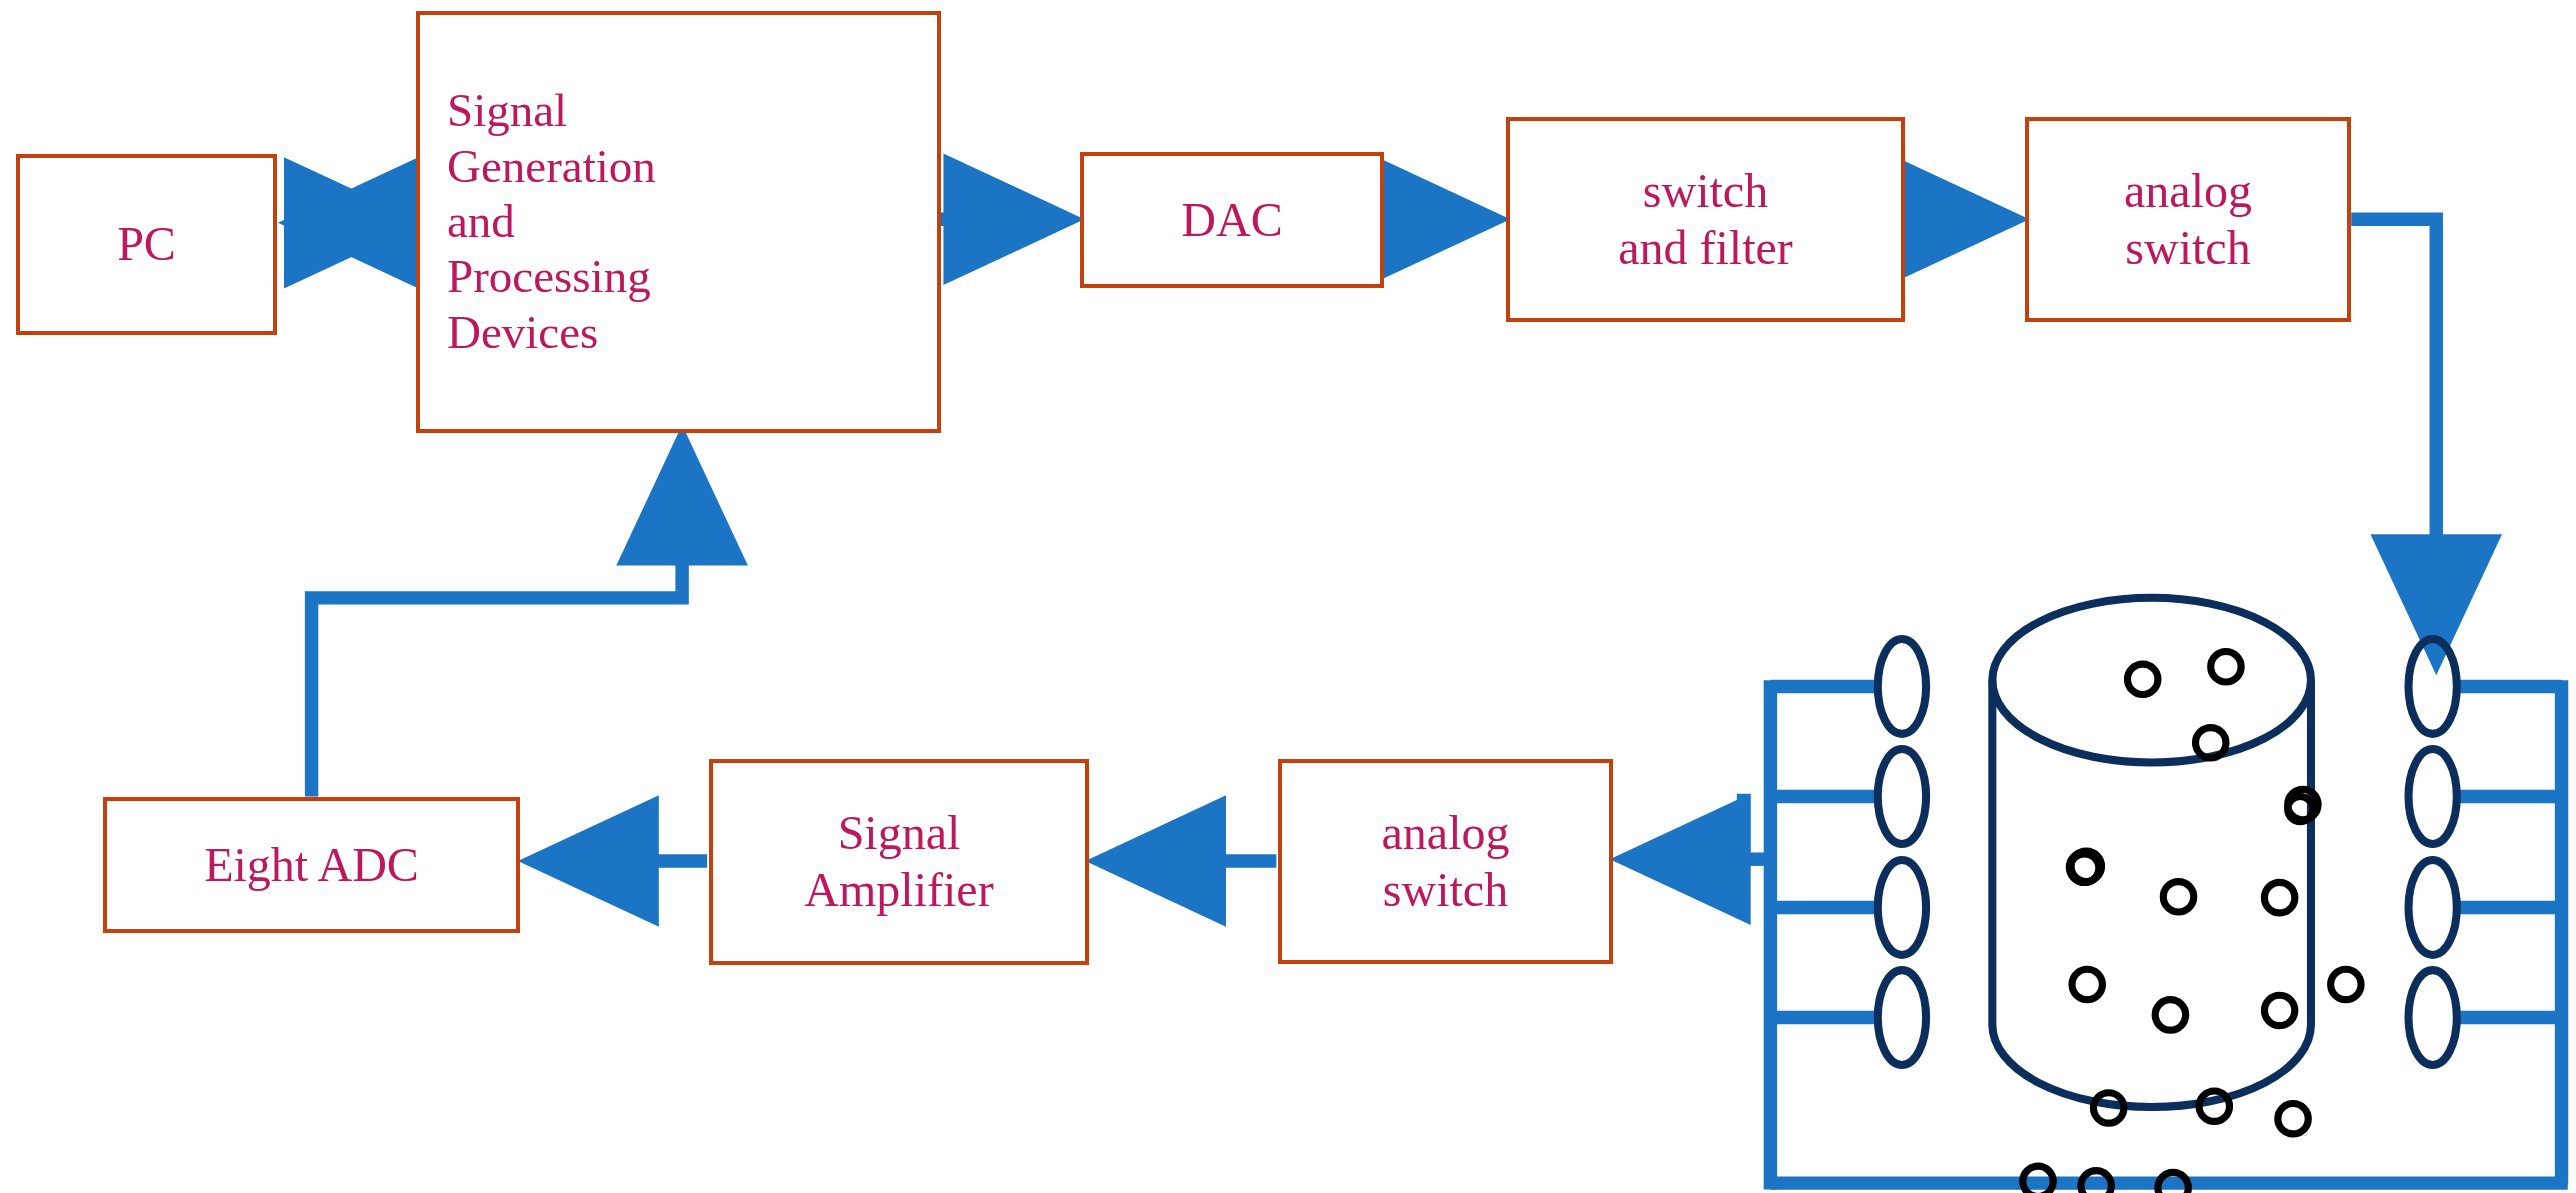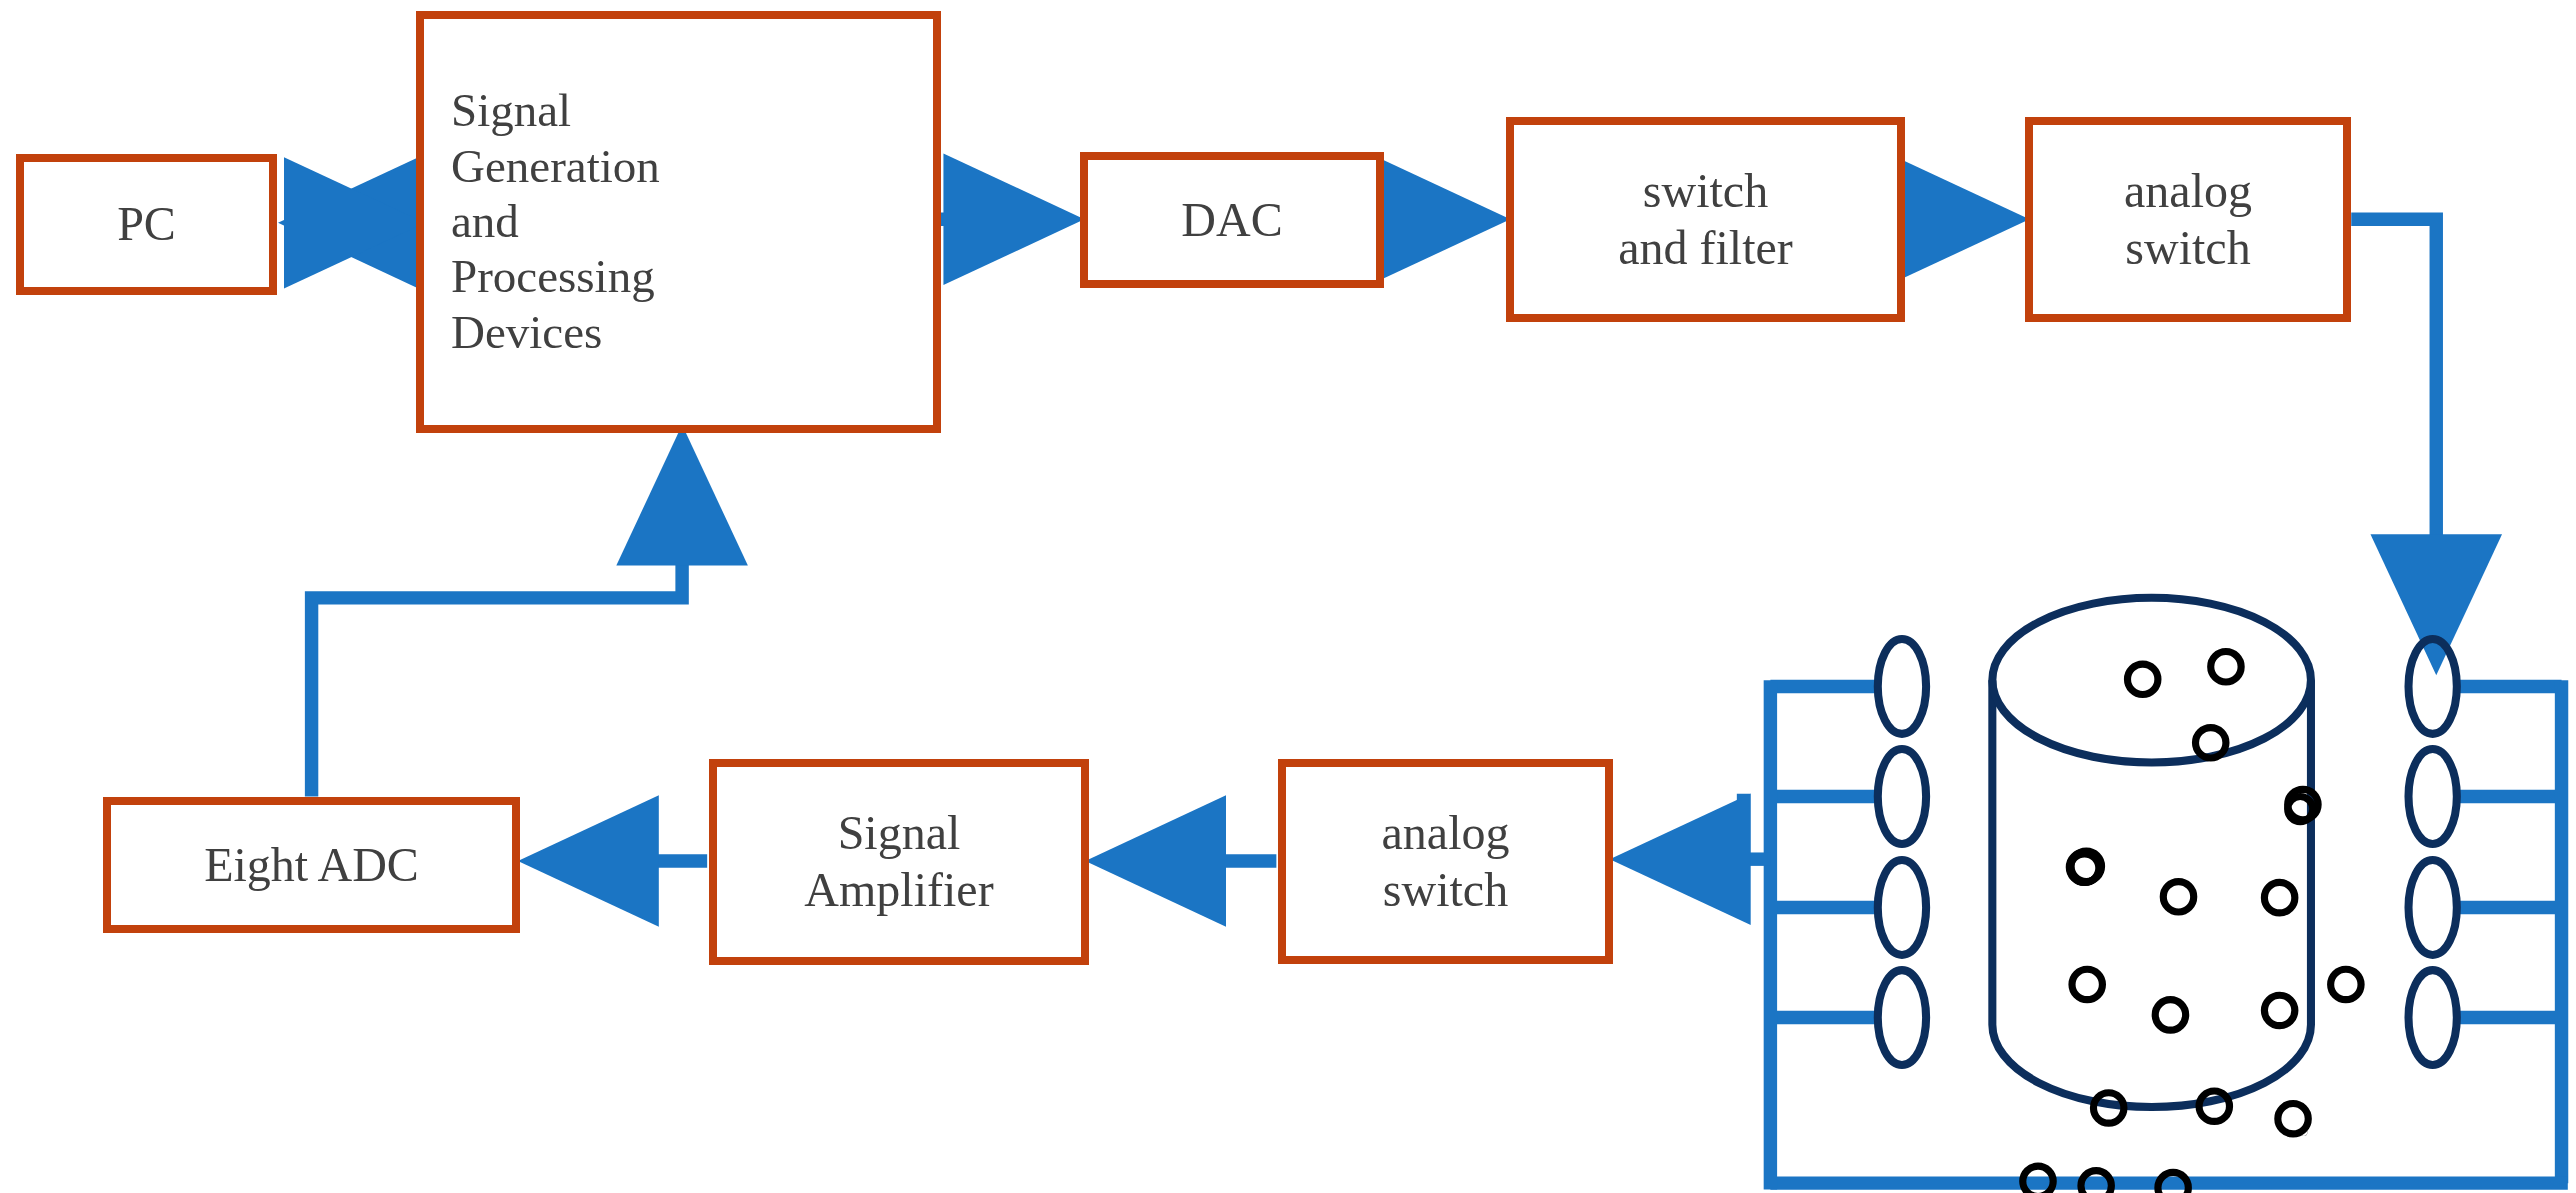--- a/index.html
+++ b/index.html
@@ -20,26 +20,26 @@
     position: absolute;
     left: 0; top: 0;
     width: 2576px;
     height: 1193px;
     pointer-events: none;
   }
   .node {
     position: absolute;
     box-sizing: border-box;
     background: #ffffff;
-    border: 8px solid #c2410c;
+    border: 4px solid #c2410c;
     display: flex;
     align-items: center;
     justify-content: center;
     text-align: center;
-    color: #404040;
+    color: #be185d;
     font-size: 48px;
     line-height: 1.18;
     z-index: 3;
   }
   .node.left-align {
     justify-content: flex-start;
     text-align: left;
   }
   .node .label {
     display: block;
@@ -158,21 +158,21 @@
     </g>
 
     <g stroke="#0C2E5C" stroke-width="9" fill="none">
       <ellipse cx="2718" cy="767" rx="27" ry="53"></ellipse>
       <ellipse cx="2718" cy="890" rx="27" ry="53"></ellipse>
       <ellipse cx="2718" cy="1014" rx="27" ry="53"></ellipse>
       <ellipse cx="2718" cy="1137" rx="27" ry="53"></ellipse>
     </g>
   </svg>
 
-  <div class="node" style="left:16px; top:154px; width:261px; height:141px;">
+  <div class="node" style="left:16px; top:154px; width:261px; height:181px;">
     <span class="label">PC</span>
   </div>
 
   <div class="node left-align" style="left:416px; top:10.7px; width:525px; height:422px; font-size:47px;">
     <span class="label">Signal
 Generation
 and
 Processing
 Devices</span>
   </div>

